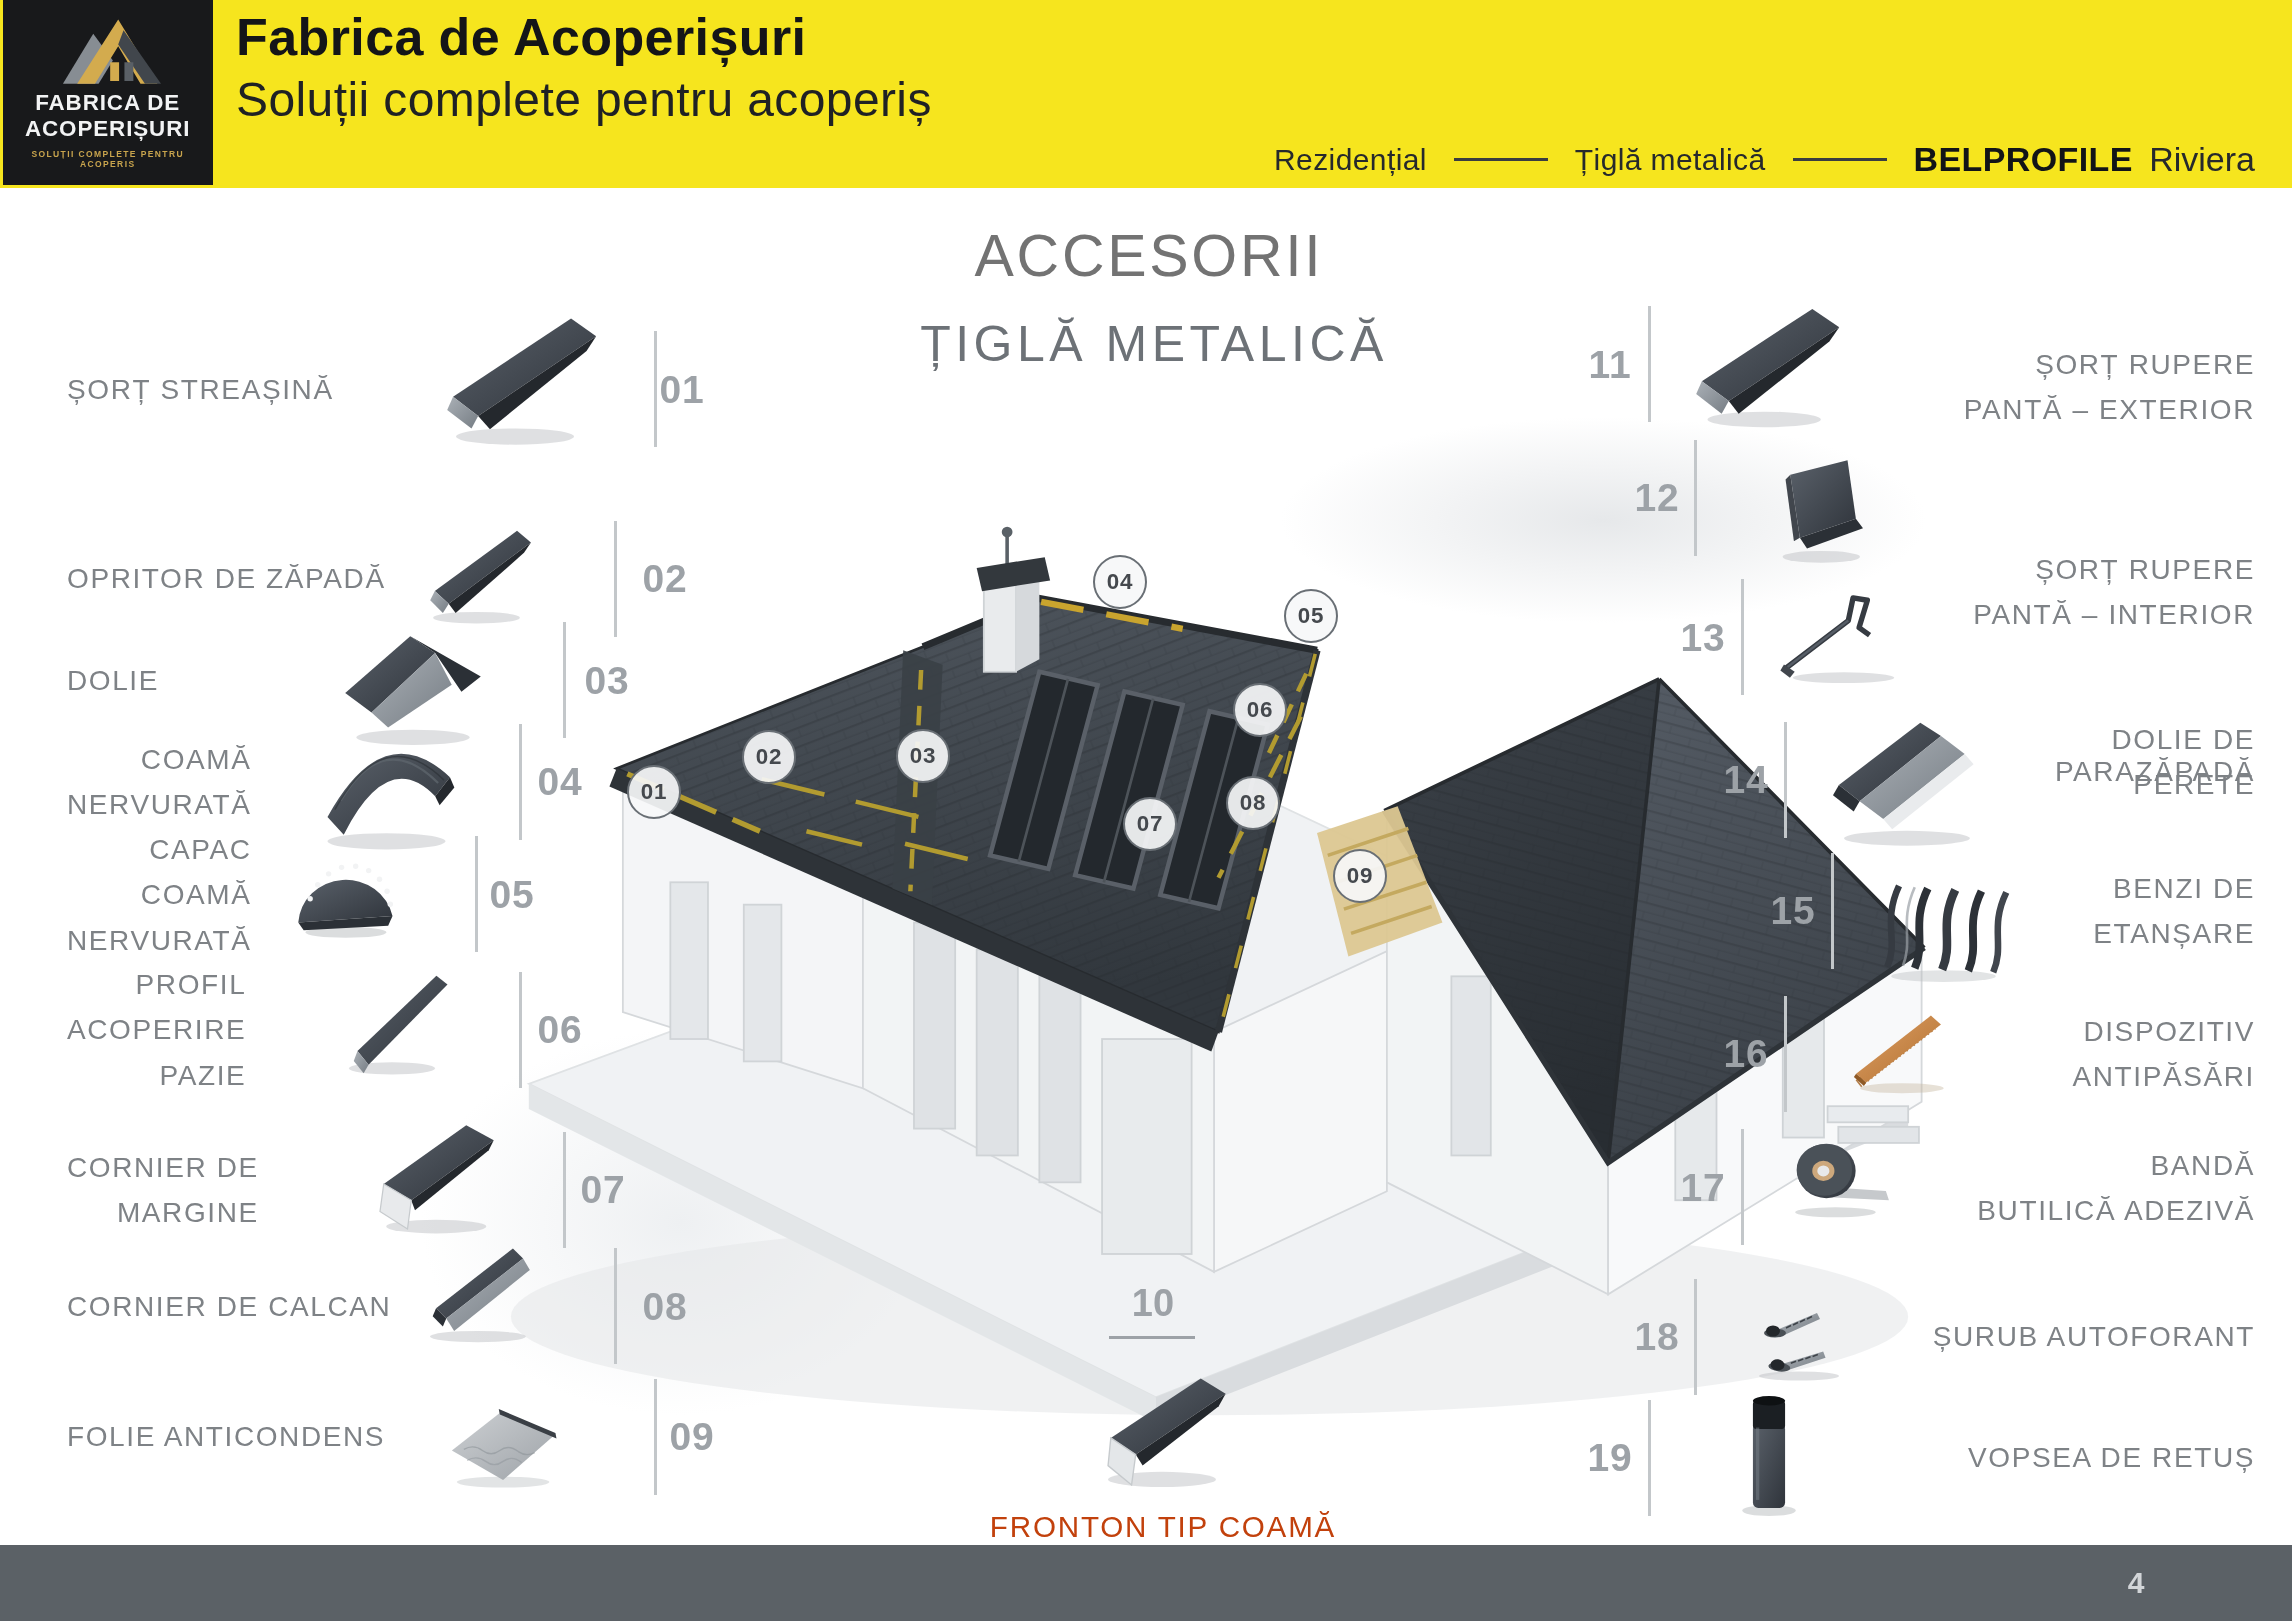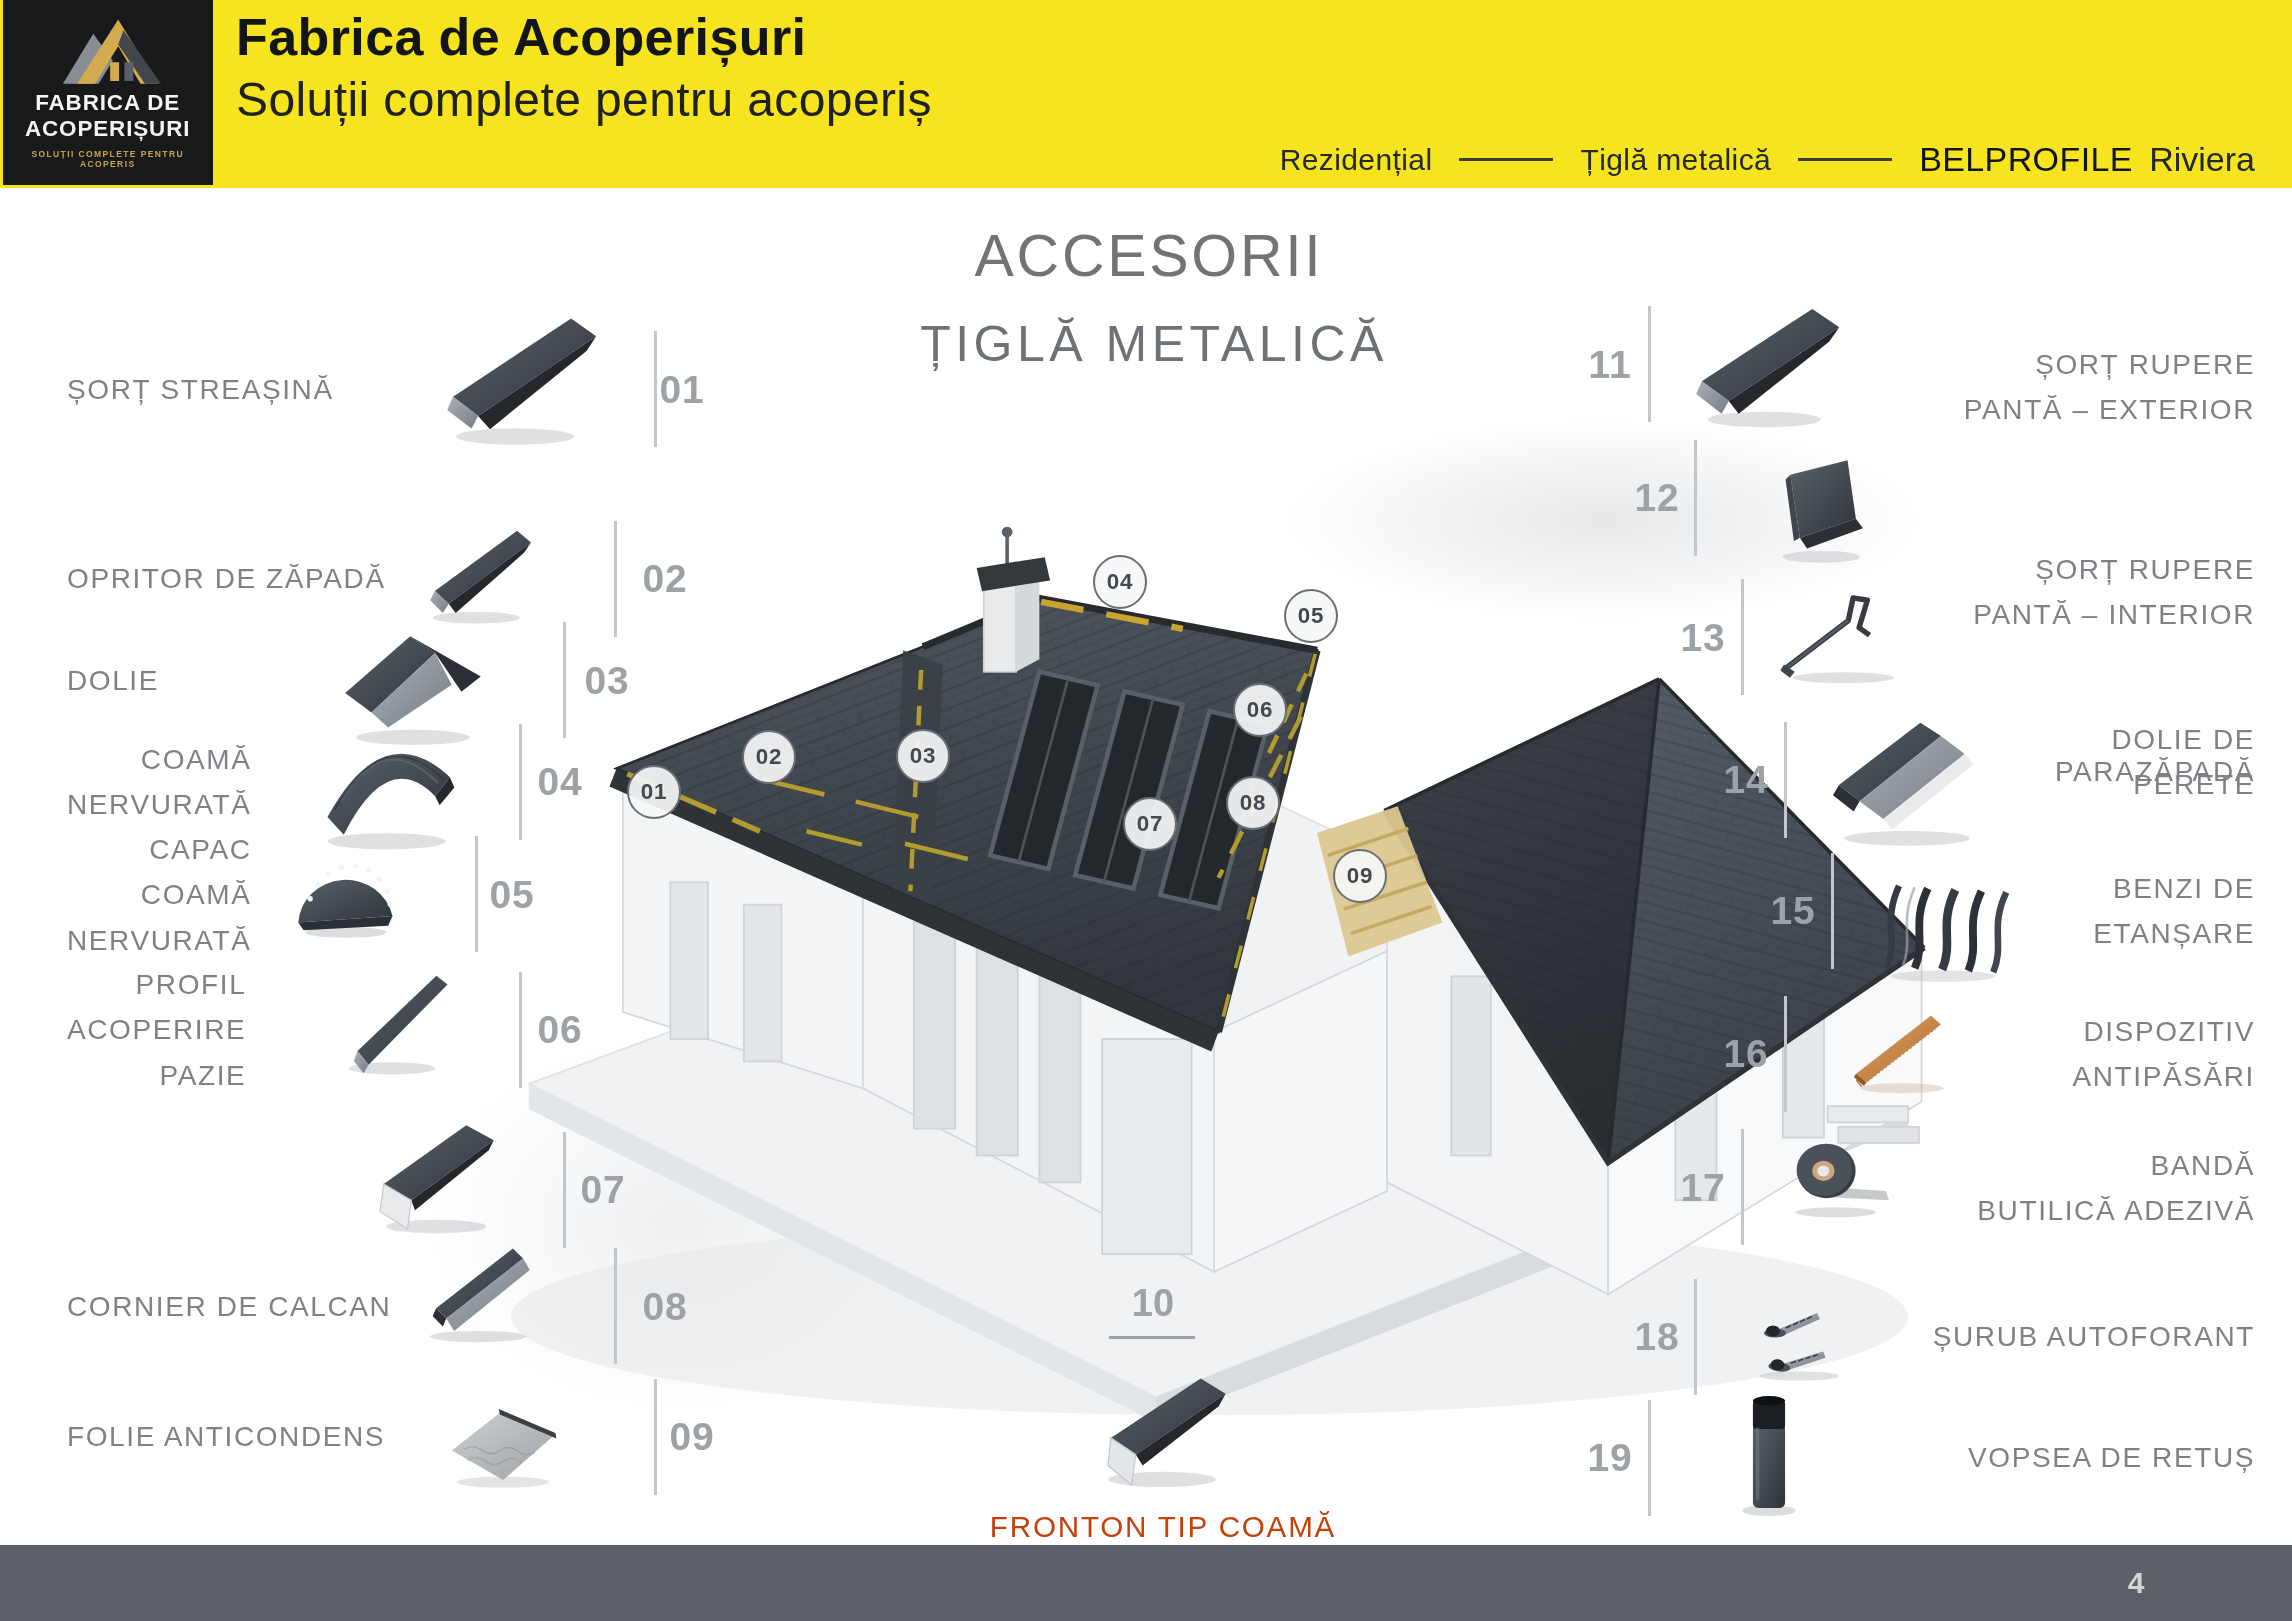--- a/index.html
+++ b/index.html
@@ -13,21 +13,21 @@
            font-size:22.4px;font-weight:800;color:#F2F3F4;letter-spacing:0.9px;}
   .logo-l2{position:absolute;left:0;top:116px;width:210px;text-align:center;
            font-size:22.4px;font-weight:800;color:#F2F3F4;letter-spacing:0.9px;}
   .logo-tag{position:absolute;left:0;top:149px;width:210px;text-align:center;
            font-size:8.5px;font-weight:700;color:#C8A44D;letter-spacing:1.4px;}
   .h-title{position:absolute;left:236px;top:7.2px;font-size:52px;font-weight:800;color:#141518;letter-spacing:0.4px;}
   .h-sub{position:absolute;left:236px;top:72px;font-size:48px;font-weight:300;color:#1F2124;letter-spacing:0.4px;}
   .nav{position:absolute;right:38px;top:140px;display:flex;align-items:center;gap:27px;}
   .nav-item{font-size:30px;font-weight:400;color:#26292C;letter-spacing:0.4px;}
   .nav-dash{width:94px;height:2.7px;background:#3A3D40;}
-  .nav-brand{font-size:34px;font-weight:400;color:#121417;letter-spacing:0.4px;}
+  .nav-brand{font-size:34px;font-weight:700;color:#121417;letter-spacing:0.4px;}
   .nav-series{font-size:34px;font-weight:400;color:#26292C;margin-left:-10.7px;}
   
   .m-title{position:absolute;left:1149px;top:222px;transform:translateX(-50%);
            font-size:59px;font-weight:300;color:#737373;letter-spacing:2.7px;}
   .m-sub{position:absolute;left:1154px;top:315px;transform:translateX(-50%);
            font-size:50px;font-weight:300;color:#6D7277;letter-spacing:4.5px;}
   
   .lbl{position:absolute;font-size:28px;font-weight:400;color:#7E8286;letter-spacing:1.6px;
        line-height:1.62;white-space:pre-line;transform:translateY(-50%);}
   .lbl.r{right:38px;text-align:right;}
@@ -295,20 +295,22 @@
   <div class="prod" style="left:318px;top:948px;width:148px;height:142px">
     <svg viewBox="0 0 240 200">
         <ellipse cx="120" cy="180" rx="70" ry="10" fill="#B7BBBE" opacity=".45"></ellipse>
         <polygon points="64,152 192,30 210,44 82,174" fill="url(#gMetal)"></polygon>
         <polygon points="64,152 82,174 74,188 58,168" fill="url(#gMetalLight)"></polygon>
       </svg>
   </div>
   <div class="vline" style="left:519px;top:972px;height:116px"></div>
   <div class="num" style="left:560px;top:1030px">06</div>
 
+  <div class="lbl l" style="top:1190px">CORNIER DE
+MARGINE</div>
   <div class="prod" style="left:358px;top:1114px;width:154px;height:125px">
     <svg viewBox="0 0 240 200">
         <ellipse cx="122" cy="180" rx="80" ry="11" fill="#B7BBBE" opacity=".45"></ellipse>
         <polygon points="38,112 170,18 214,42 82,138" fill="url(#gMetal)"></polygon>
         <polygon points="82,138 214,42 206,58 88,154" fill="#24282D"></polygon>
         <polygon points="38,112 82,138 76,184 32,156" fill="#E8EAEC" stroke="#C6CACD" stroke-width="2"></polygon>
       </svg>
   </div>
   <div class="vline" style="left:563px;top:1132px;height:116px"></div>
   <div class="num" style="left:603px;top:1190px">07</div>

